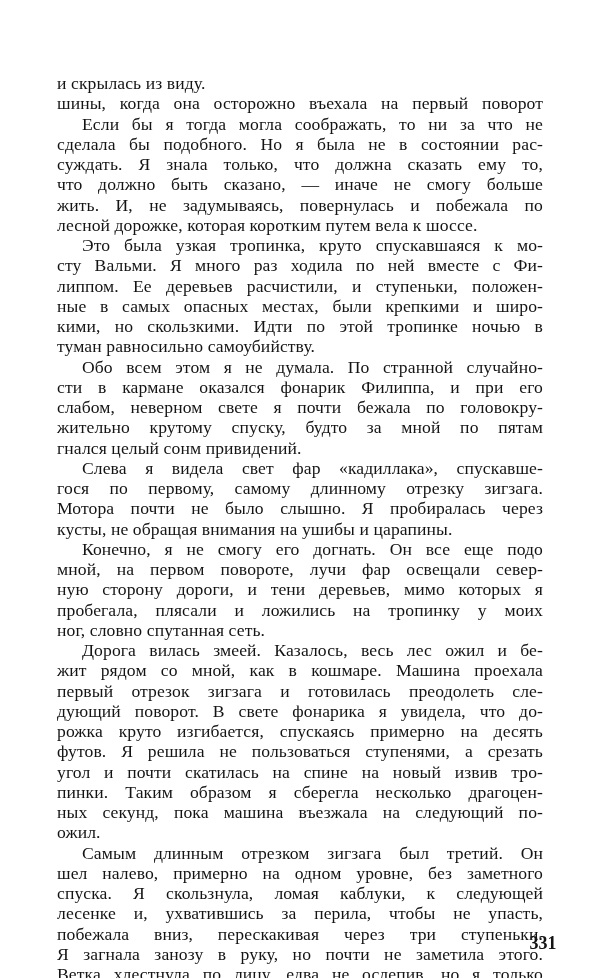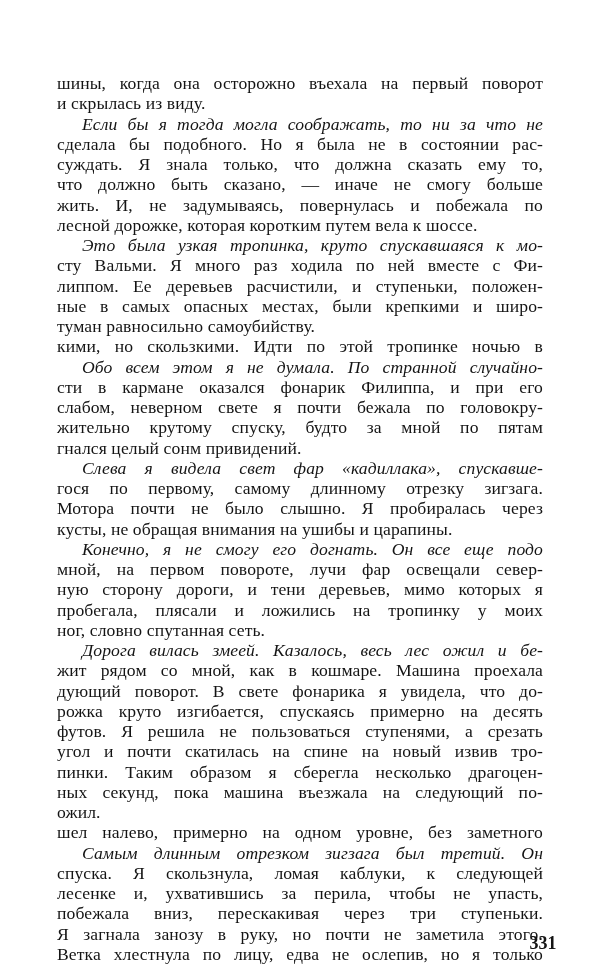--- a/index.html
+++ b/index.html
@@ -17,75 +17,76 @@
   .line {
     display: block;
     height: 20.25px;
     line-height: 20.25px;
     white-space: nowrap;
     text-align: justify;
     text-align-last: justify;
     overflow: visible;
   }
   .line.last { text-align-last: left; }
-  .line.indent { padding-left: 25px; font-style: italic; }
+  .line.indent { padding-left: 25px; }
   .page-number {
     position: absolute;
     left: 528px;
     top: 933px;
     width: 30px;
     text-align: center;
     font-family: "Liberation Serif", serif;
     font-weight: bold;
     font-size: 18px;
     color: #141414;
   }
 </style>
 </head>
 <body>
 
 <div class="page" id="page-body">
+    <span class="line last">и скрылась из виду.</span>
     <span class="line">шины, когда она осторожно въехала на первый поворот</span>
-    <span class="line last">и скрылась из виду.</span>
     <span class="line indent">Если бы я тогда могла соображать, то ни за что не</span>
     <span class="line">сделала бы подобного. Но я была не в состоянии рас-</span>
     <span class="line">суждать. Я знала только, что должна сказать ему то,</span>
     <span class="line">что должно быть сказано, — иначе не смогу больше</span>
     <span class="line">жить. И, не задумываясь, повернулась и побежала по</span>
     <span class="line last">лесной дорожке, которая коротким путем вела к шоссе.</span>
     <span class="line indent">Это была узкая тропинка, круто спускавшаяся к мо-</span>
     <span class="line">сту Вальми. Я много раз ходила по ней вместе с Фи-</span>
     <span class="line">липпом. Ее деревьев расчистили, и ступеньки, положен-</span>
     <span class="line">ные в самых опасных местах, были крепкими и широ-</span>
+    <span class="line">кими, но скользкими. Идти по этой тропинке ночью в</span>
     <span class="line last">туман равносильно самоубийству.</span>
-    <span class="line">кими, но скользкими. Идти по этой тропинке ночью в</span>
     <span class="line indent">Обо всем этом я не думала. По странной случайно-</span>
     <span class="line">сти в кармане оказался фонарик Филиппа, и при его</span>
     <span class="line">слабом, неверном свете я почти бежала по головокру-</span>
     <span class="line">жительно крутому спуску, будто за мной по пятам</span>
     <span class="line last">гнался целый сонм привидений.</span>
     <span class="line indent">Слева я видела свет фар «кадиллака», спускавше-</span>
     <span class="line">гося по первому, самому длинному отрезку зигзага.</span>
     <span class="line">Мотора почти не было слышно. Я пробиралась через</span>
     <span class="line last">кусты, не обращая внимания на ушибы и царапины.</span>
     <span class="line indent">Конечно, я не смогу его догнать. Он все еще подо</span>
     <span class="line">мной, на первом повороте, лучи фар освещали север-</span>
     <span class="line">ную сторону дороги, и тени деревьев, мимо которых я</span>
     <span class="line">пробегала, плясали и ложились на тропинку у моих</span>
     <span class="line last">ног, словно спутанная сеть.</span>
     <span class="line indent">Дорога вилась змеей. Казалось, весь лес ожил и бе-</span>
     <span class="line">жит рядом со мной, как в кошмаре. Машина проехала</span>
+    <span class="line">первый отрезок зигзага и готовилась преодолеть сле-</span>
     <span class="line">дующий поворот. В свете фонарика я увидела, что до-</span>
     <span class="line">рожка круто изгибается, спускаясь примерно на десять</span>
     <span class="line">футов. Я решила не пользоваться ступенями, а срезать</span>
     <span class="line">угол и почти скатилась на спине на новый извив тро-</span>
     <span class="line">пинки. Таким образом я сберегла несколько драгоцен-</span>
     <span class="line">ных секунд, пока машина въезжала на следующий по-</span>
     <span class="line last">ожил.</span>
+    <span class="line indent">Самым длинным отрезком зигзага был третий. Он</span>
     <span class="line">шел налево, примерно на одном уровне, без заметного</span>
-    <span class="line indent">Самым длинным отрезком зигзага был третий. Он</span>
     <span class="line">спуска. Я скользнула, ломая каблуки, к следующей</span>
     <span class="line">лесенке и, ухватившись за перила, чтобы не упасть,</span>
     <span class="line">побежала вниз, перескакивая через три ступеньки.</span>
     <span class="line">Я загнала занозу в руку, но почти не заметила этого.</span>
     <span class="line">Ветка хлестнула по лицу, едва не ослепив, но я только</span>
   </div>
 <div class="page-number">331</div>
 
 </body></html>

